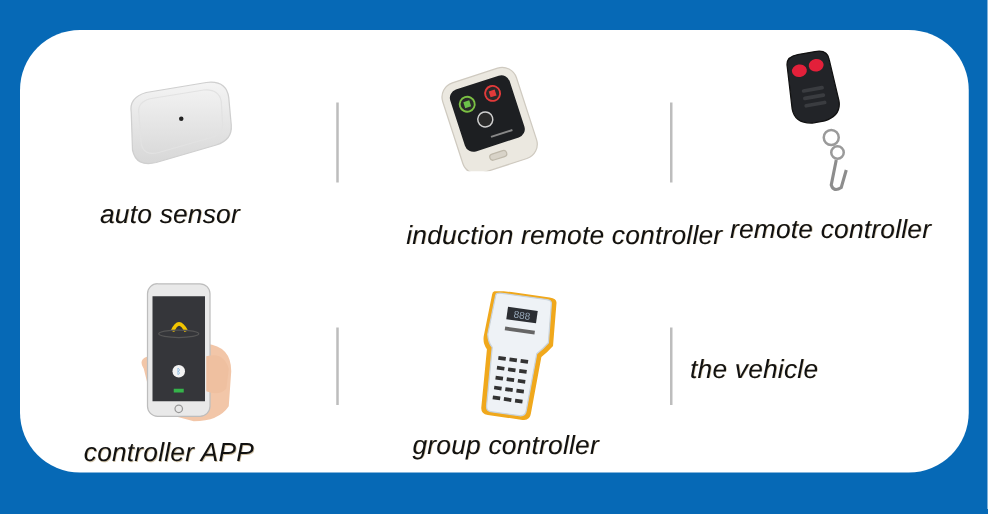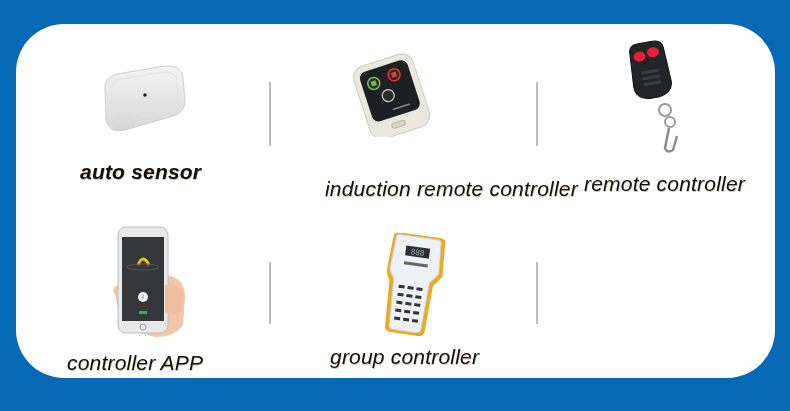--- a/index.html
+++ b/index.html
@@ -28,21 +28,21 @@
   <defs>
     <linearGradient id="sg" x1="0" y1="0" x2="0" y2="1">
       <stop offset="0" stop-color="#f4f4f4"></stop>
         <stop offset="1" stop-color="#d7d7d7"></stop>
     </linearGradient>
   </defs>
   <path d="M10 30 Q8 18 22 14 L70 6 Q86 4 88 18 L90 40 Q91 52 78 56 L30 70 Q14 74 11 60 Z" fill="url(#sg)" stroke="#cfcfcf"></path>
   <path d="M16 30 Q15 22 25 19 L68 12 Q80 11 82 21 L83 38 Q84 47 74 50 L32 62 Q20 65 18 55 Z" fill="none" stroke="#e2e2e2"></path>
   <circle cx="50" cy="35" r="1.8" fill="#222"></circle>
 </svg>
-<div class="label" style="left:80px;top:160px;font-weight:bold;">auto sensor</div>
+<div class="label" style="left:80px;top:160px;">auto sensor</div>
 
 <div class="divider" style="left:269px;top:82px;height:64px;"></div>
 
 <svg class="device" style="left:348px;top:52px;" width="90" height="85" viewBox="0 0 90 85">
   <g transform="rotate(-18 45 42)">
     <rect x="12" y="6" width="62" height="76" rx="12" fill="#ebe8e0" stroke="#cfcac0"></rect>
     <rect x="18" y="12" width="50" height="52" rx="7" fill="#1d1f22"></rect>
     <circle cx="30" cy="26" r="6" fill="#2a2a2a" stroke="#7bc043" stroke-width="1.5"></circle>
     <rect x="27.5" y="23.5" width="5" height="5" fill="#6cc24a"></rect>
     <circle cx="52" cy="24" r="6" fill="#2a2a2a" stroke="#e23a3a" stroke-width="1.5"></circle>
@@ -111,13 +111,14 @@
         <rect x="33" y="86" width="6" height="3"></rect>
         <rect x="42" y="86" width="6" height="3"></rect>
     </g>
   </g>
 </svg>
 <div class="label" style="left:330px;top:345px;">group controller</div>
 
 <div class="divider" style="left:536px;top:262px;height:62px;"></div>
 
 <div class="label" style="left:552px;top:283px;line-height:25px;">
+  <div>the vehicle</div>
 </div>
 
 </body></html>

